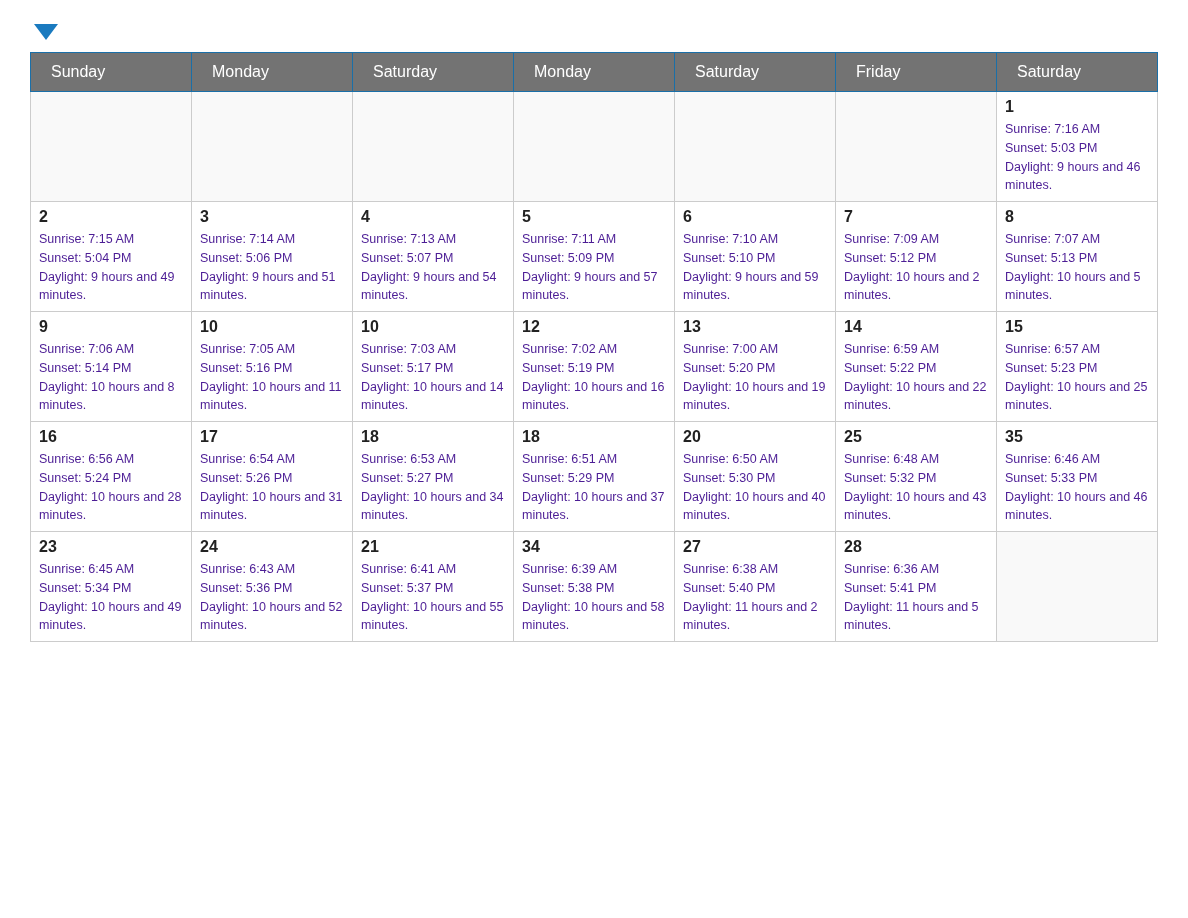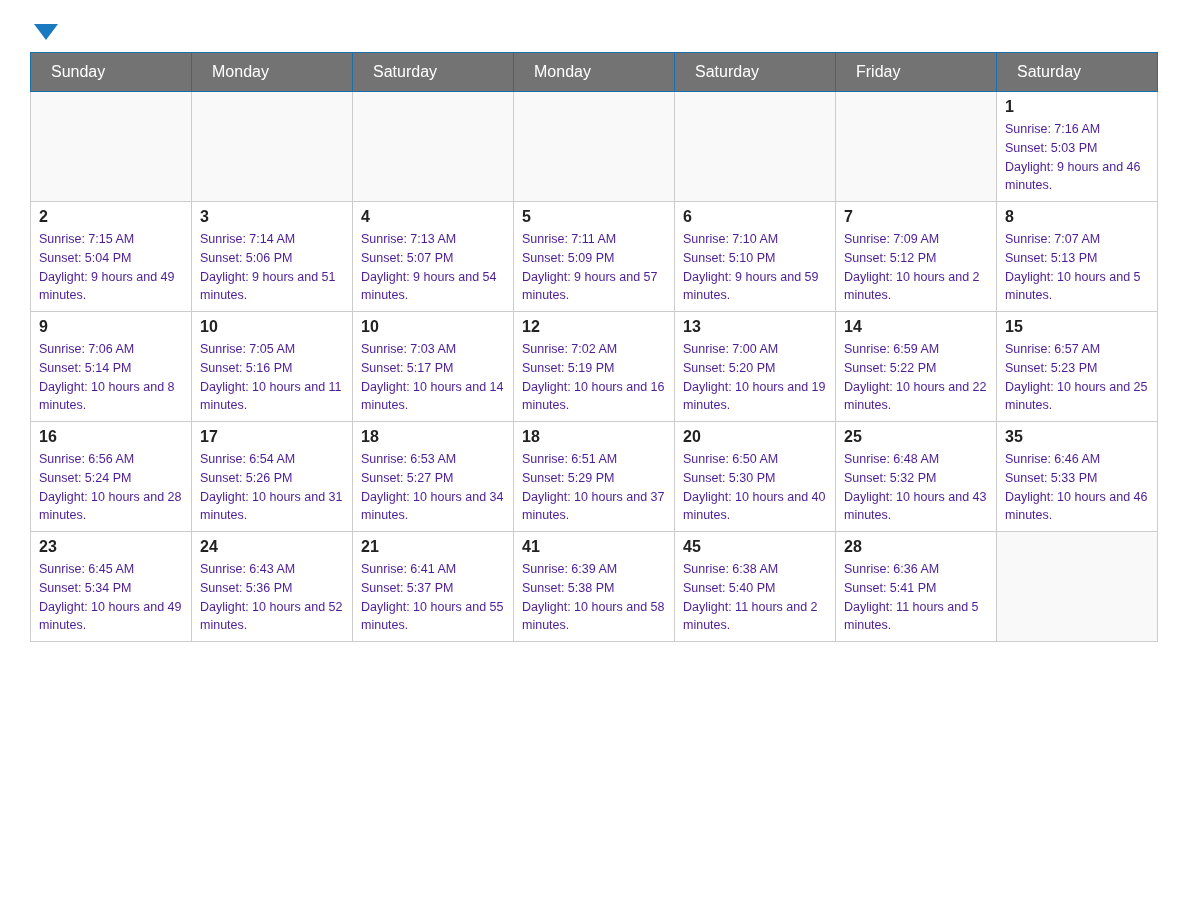--- a/index.html
+++ b/index.html
@@ -240,25 +240,25 @@
         </td>
         <td>
           <span class="day-number">24</span>
           <div class="day-info">Sunrise: 6:43 AM<br>Sunset: 5:36 PM<br>Daylight: 10 hours and 52 minutes.</div>
         </td>
         <td>
           <span class="day-number">21</span>
           <div class="day-info">Sunrise: 6:41 AM<br>Sunset: 5:37 PM<br>Daylight: 10 hours and 55 minutes.</div>
         </td>
         <td>
-          <span class="day-number">41</span>
+          <span class="day-number">34</span>
           <div class="day-info">Sunrise: 6:39 AM<br>Sunset: 5:38 PM<br>Daylight: 10 hours and 58 minutes.</div>
         </td>
         <td>
-          <span class="day-number">45</span>
+          <span class="day-number">27</span>
           <div class="day-info">Sunrise: 6:38 AM<br>Sunset: 5:40 PM<br>Daylight: 11 hours and 2 minutes.</div>
         </td>
         <td>
           <span class="day-number">28</span>
           <div class="day-info">Sunrise: 6:36 AM<br>Sunset: 5:41 PM<br>Daylight: 11 hours and 5 minutes.</div>
         </td>
         <td class="empty"></td>
       </tr>
     </tbody>
 </table>

